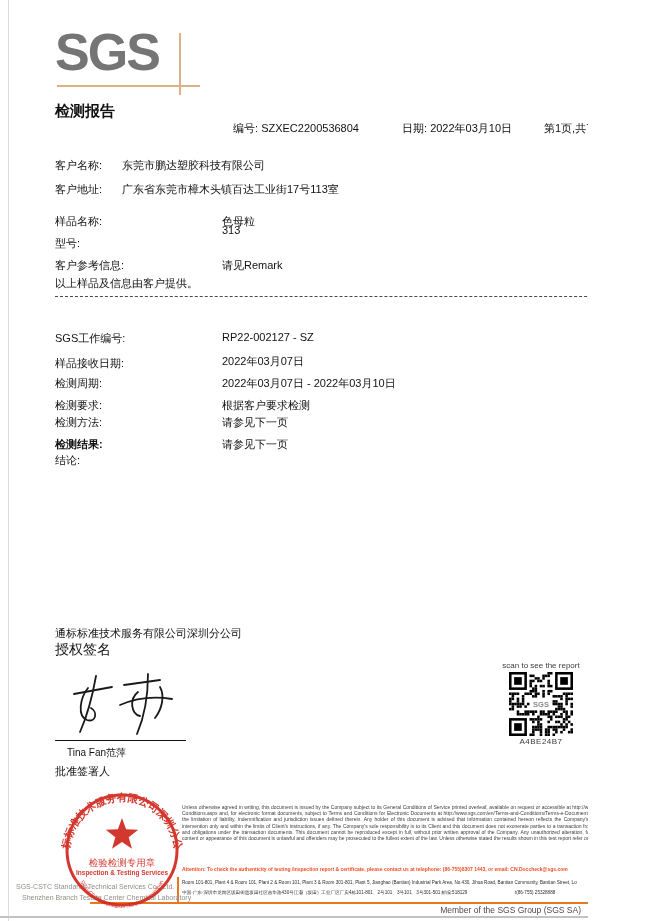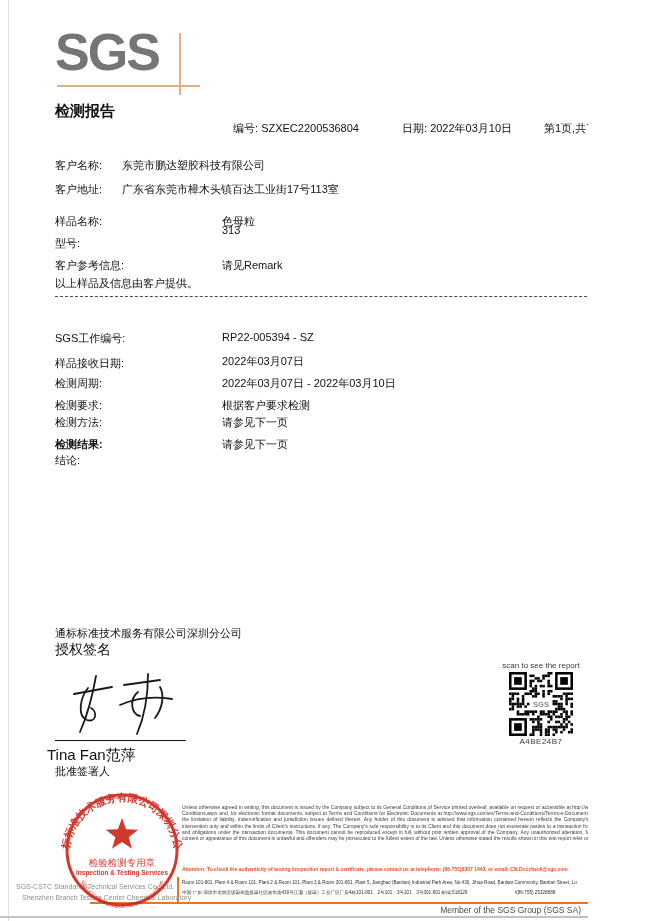--- a/index.html
+++ b/index.html
@@ -22,21 +22,21 @@
   .val-c2 { left:222px; }
 
   .dash { position:absolute; left:55px; top:296px; width:582px; border-top:1px dashed #4a4a4a; }
 
   .conclusion { position:absolute; left:222px; top:451px; width:422px; font-size:11px; line-height:19px; color:#111; text-align:justify; }
 
   .sig-company { position:absolute; left:55px; top:626px; font-size:11px; color:#111; }
   .sig-auth { position:absolute; left:55px; top:641px; font-size:14px; color:#111;text-align:center; }
   .sig-scrawl { position:absolute; left:58px; top:668px; }
   .sig-rule { position:absolute; left:55px; top:740px; width:131px; border-top:1.5px solid #111; }
-  .sig-name { position:absolute; left:47px; top:746px; font-size:15px; color:#111; }
+  .sig-name { position:absolute; left:67px; top:746px; font-size:10px; color:#111; }
   .sig-role { position:absolute; left:55px; top:764px; font-size:11px; color:#111; }
 
   .qr-wrap { position:absolute; left:497px; top:661px; width:88px; text-align:center; }
   .qr-caption { font-size:8px; color:#3a3a3a; white-space:nowrap; }
   .qr-box { margin:2px auto 0; width:64px; height:64px; position:relative; background:#fff; }
   .qr-id { font-size:8px; color:#3a3a3a; margin-top:1px; letter-spacing:0.5px; }
 
   .stamp { position:absolute; left:52px; top:790px; opacity:0.92; }
   .stamp-co1 { position:absolute; left:16px; top:883px; font-size:7px; color:#8f8f87; white-space:nowrap; }
   .stamp-co2 { position:absolute; left:22px; top:894px; font-size:7px; color:#8f8f87; white-space:nowrap; }
@@ -79,21 +79,21 @@
   <div class="val val-c2" style="top:214px;">色母粒</div>
   <div class="lbl" style="top:236px;">型号:</div>
   <div class="val val-c2" style="top:224px;">313</div>
   <div class="lbl" style="top:258px;">客户参考信息:</div>
   <div class="val val-c2" style="top:258px;">请见Remark</div>
   <div class="lbl" style="top:276px;">以上样品及信息由客户提供。</div>
 
   <div class="dash"></div>
 
   <div class="lbl" style="top:331px;">SGS工作编号:</div>
-  <div class="val val-c2" style="top:331px;">RP22-005394 - SZ</div>
+  <div class="val val-c2" style="top:331px;">RP22-002127 - SZ</div>
   <div class="lbl" style="top:356px;">样品接收日期:</div>
   <div class="val val-c2" style="top:354px;">2022年03月07日</div>
   <div class="lbl" style="top:376px;">检测周期:</div>
   <div class="val val-c2" style="top:376px;">2022年03月07日 - 2022年03月10日</div>
   <div class="lbl" style="top:398px;">检测要求:</div>
   <div class="val val-c2" style="top:398px;">根据客户要求检测</div>
   <div class="lbl" style="top:415px;">检测方法:</div>
   <div class="val val-c2" style="top:415px;">请参见下一页</div>
   <div class="lbl" style="top:437px;font-weight:bold;">检测结果:</div>
   <div class="val val-c2" style="top:437px;">请参见下一页</div>

